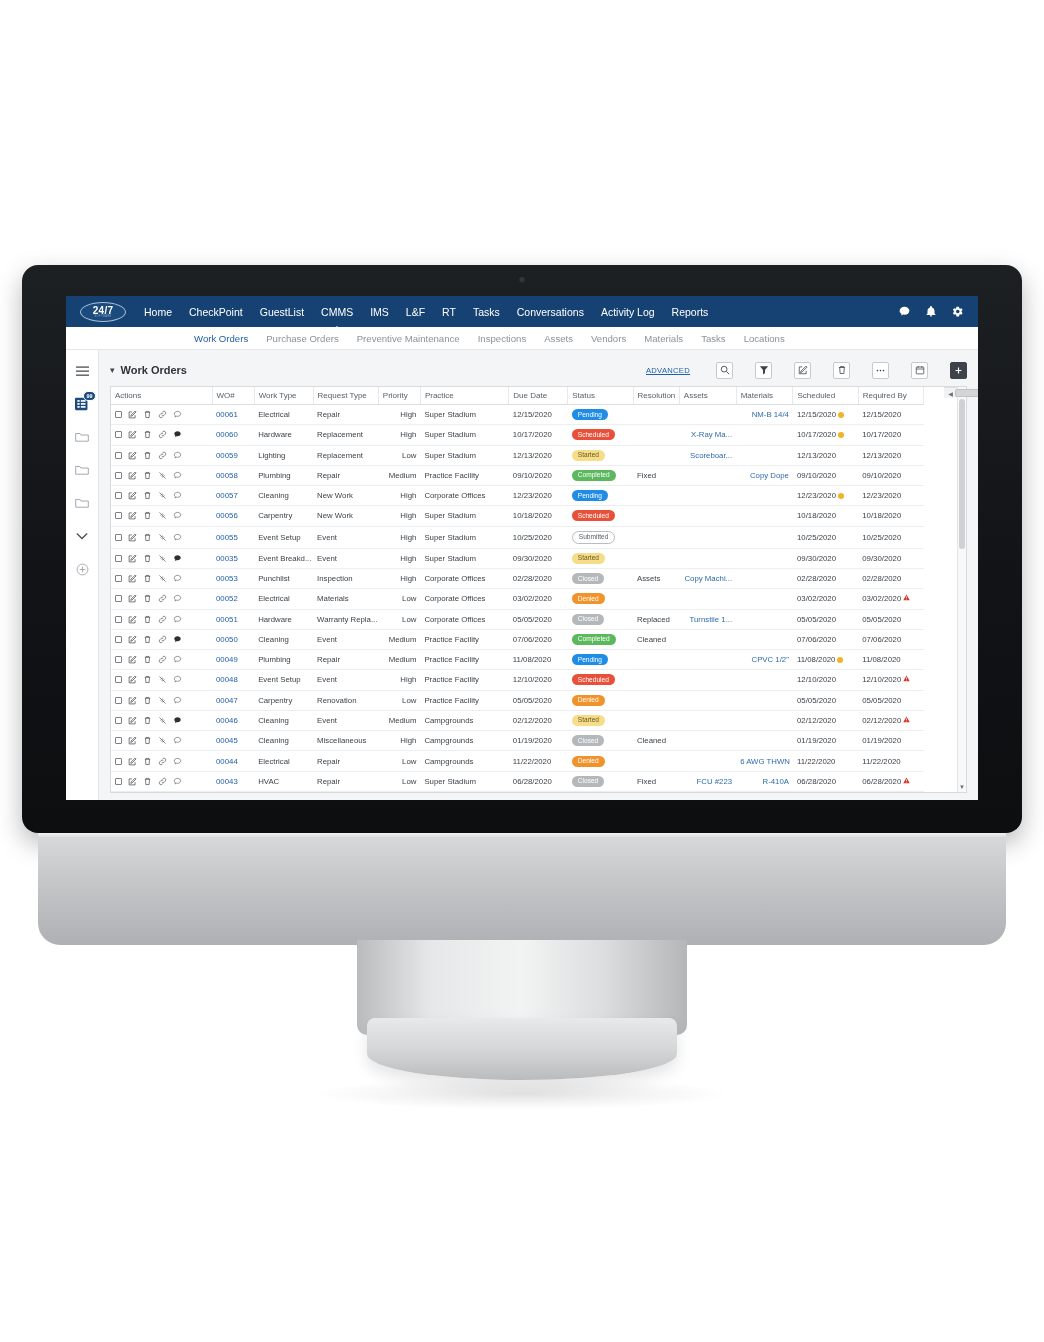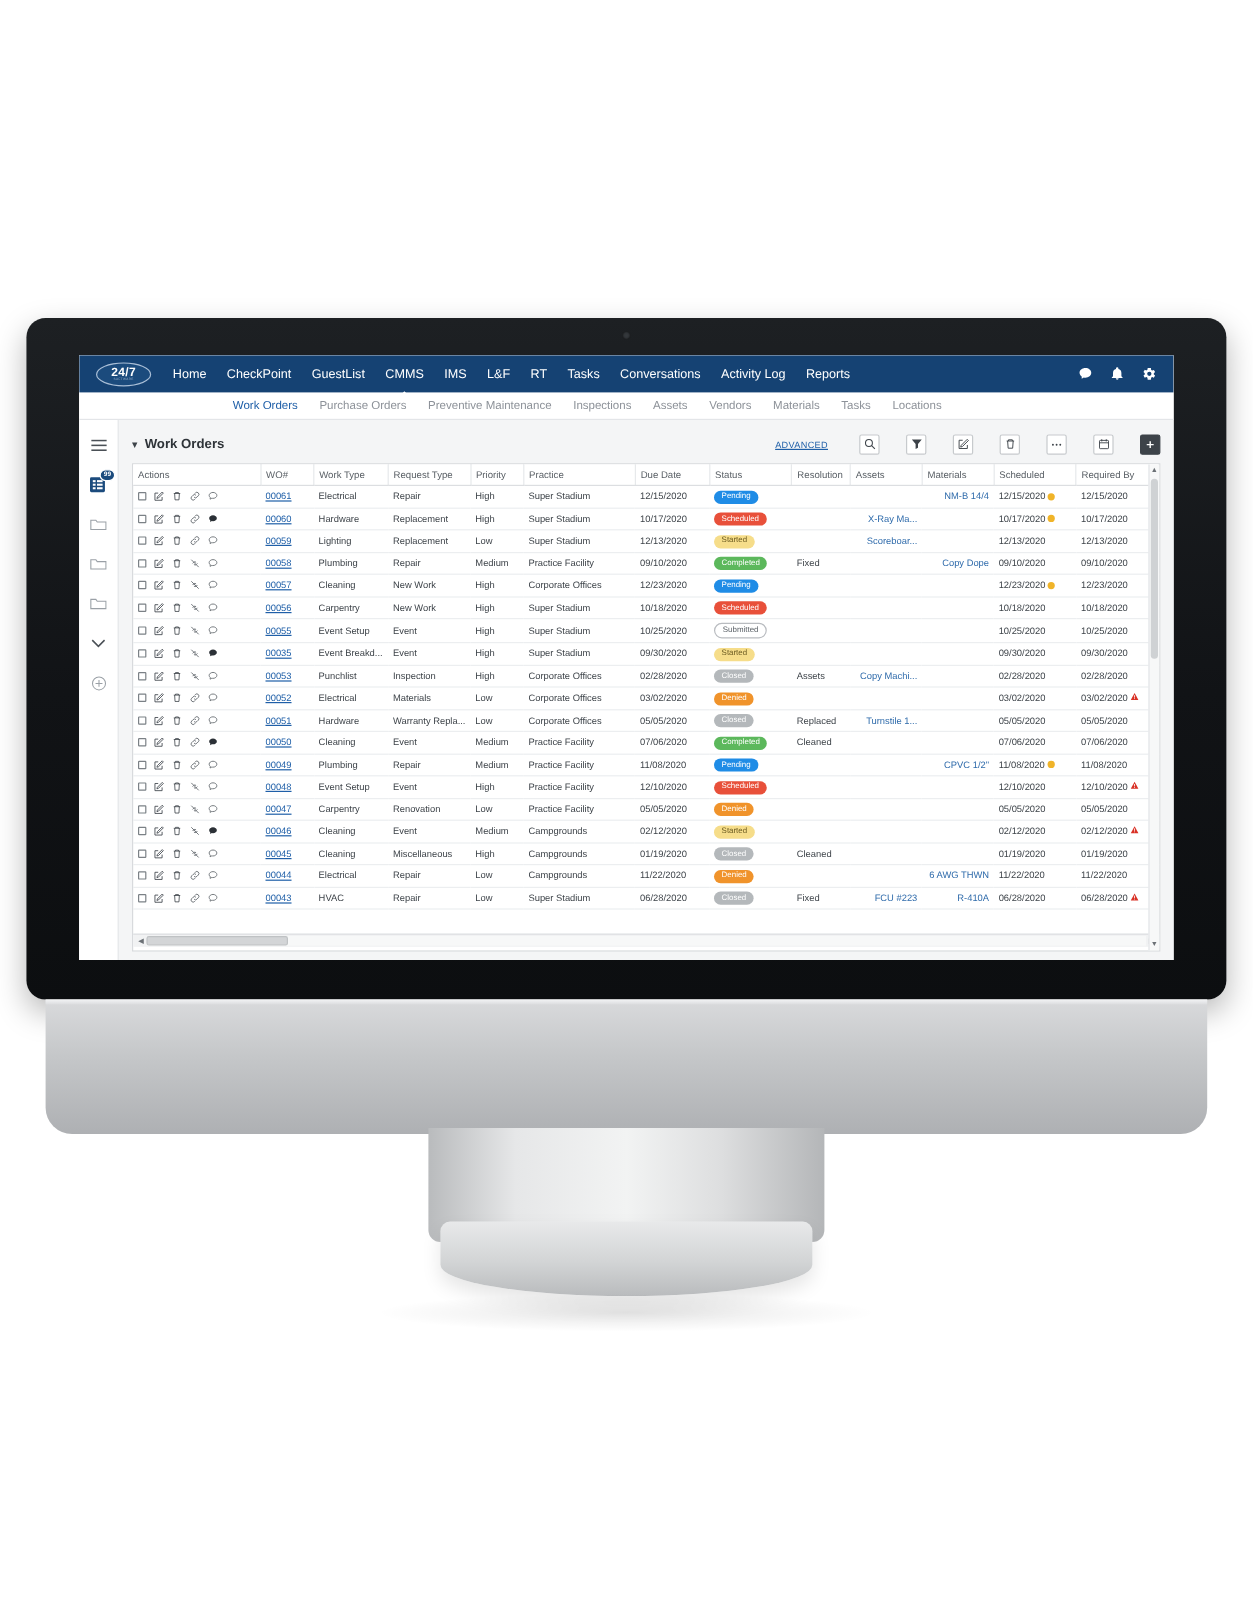--- a/index.html
+++ b/index.html
@@ -58,21 +58,21 @@
     border-radius: 8px 8px 50% 50% / 8px 8px 26px 26px;
     box-shadow: 0 8px 16px rgba(0,0,0,.10);
   }
   .stand-reflect {
     position:absolute; left:50%; top:1078px; transform:translateX(-50%);
     width:420px; height:32px;
     background: radial-gradient(ellipse at center, rgba(0,0,0,.10), rgba(0,0,0,0) 70%);
   }
 
   
-  .app { position: relative; width: 912px; height: 504px; background:#fff; }
+  .app { position: relative; width: 912px; height: 504px; background:#fff;border-radius:18px; }
 
   
   .topnav {
     height: 31px; background: #154273;
     display: flex; align-items: center; padding: 0 14px;
     position: relative;
   }
   .logo {
     width: 46px; height: 20px; border-radius: 50%;
     border: 1.4px solid #a9bed6;
@@ -133,42 +133,42 @@
   .tool-btn {
     width:17px; height:17px; border:1px solid #c7cacd; background:#fff;
     border-radius:2px; display:flex; align-items:center; justify-content:center;
     cursor:pointer;
   }
   .tool-btn.solid { background:#3d4349; border-color:#3d4349; }
 
   
   .table-wrap {
     background:#fff; border:1px solid #d8dadd; flex:1;
-    display:flex; flex-direction:column; min-height:0; position:relative;gap:20px;
+    display:flex; flex-direction:row; min-height:0; position:relative;gap:20px;
   }
   .tbl { width:100%; border-collapse:collapse; table-layout:fixed; }
   .tbl th {
     font-size:8px; font-weight:normal; color:#5a6066; text-align:left;
     padding:4px 4px; border-bottom:1px solid #dcdee1; border-right:1px solid #e7e9eb;
     background:#fff; white-space:nowrap; overflow:hidden;
   }
   .tbl td {
     font-size:7.8px; color:#3d4349; padding:3px 4px;
     border-bottom:1px solid #eceef0; white-space:nowrap; overflow:hidden;
     height: 18.3px;
   }
   .c-actions{width:96px;} .c-wo{width:40px;} .c-wtype{width:56px;} .c-rtype{width:62px;}
-  .c-prio{width:40px;} .c-fac{width:84px;} .c-due{width:56px;} .c-status{width:62px;}
+  .c-prio{width:40px;text-align:right;} .c-fac{width:84px;} .c-due{width:56px;} .c-status{width:62px;}
   .c-res{width:44px;} .c-assets{width:54px;} .c-mat{width:54px;} .c-sched{width:62px;} .c-req{width:62px;}
 
   .act-cell { display:flex; align-items:center; gap:6px; }
   .act-cb { width:7px; height:7px; border:1px solid #7b8186; background:#fff; border-radius:1px; cursor:pointer; flex:0 0 auto;}
   .act-ic { cursor:pointer; display:block; }
 
-  .wo-link { color:#1f5fa8; text-decoration:underline; cursor:pointer; }
+  .wo-link { color:#1f5fa8; cursor:pointer; }
   .link-cell { color:#2f6bab; cursor:pointer; }
   .right-al { text-align:right; }
 
   .badge {
     display:inline-block; font-size:6.6px; color:#fff; border-radius:8px;
     padding:1.5px 6px; line-height:8px; white-space:nowrap;
   }
   .badge.outline { color:#5a6066; background:#fff; border:1px solid #b9bcc0; }
 
   .scheduled-cell { display:flex; align-items:center; gap:2px; }

